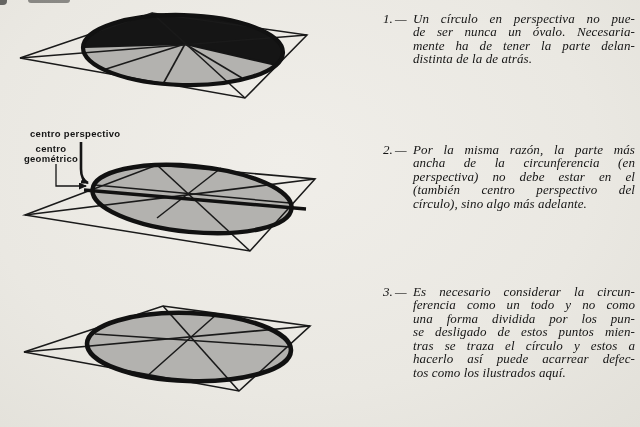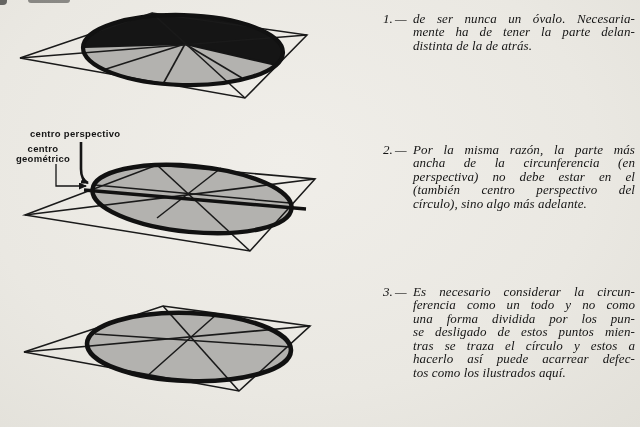--- a/index.html
+++ b/index.html
@@ -86,28 +86,29 @@
       <path d="M24,352 L163,306 L310,326 L239,391 Z" fill="none" stroke="#1a1a1a" stroke-width="1.6"></path>
       <path d="M24,352 L310,326" fill="none" stroke="#1a1a1a" stroke-width="1.6"></path>
       <path d="M163,306 L239,391" fill="none" stroke="#1a1a1a" stroke-width="1.6"></path>
       <path d="M95,334 L291,347" fill="none" stroke="#1a1a1a" stroke-width="1.5"></path>
       <path d="M217,314 L145,378" fill="none" stroke="#1a1a1a" stroke-width="1.5"></path>
       <ellipse cx="189" cy="347" rx="102" ry="34" transform="rotate(2 189 347)" fill="none" stroke="#111111" stroke-width="4.6"></ellipse>
     </g>
   </svg>
 
   <div class="fig-label" style="left:30px; top:129px">centro perspectivo</div>
-  <div class="fig-label center" style="left:12px; top:144px; width:62px">
+  <div class="fig-label center" style="left:20px; top:144px; width:62px">
       <div class="ln">centro</div>
       <div class="ln last">geométrico</div>
     </div>
 
   <div class="tblock" style="top:12px">
     <div class="numcol"><span>1.</span><span class="dash">—</span></div>
     <div class="para">
+        <div class="ln">Un círculo en perspectiva no pue-</div>
         <div class="ln">de ser nunca un óvalo. Necesaria-</div>
         <div class="ln">mente ha de tener la parte delan-</div>
         <div class="ln last">distinta de la de atrás.</div>
       </div>
   </div>
 
   <div class="tblock" style="top:143px">
     <div class="numcol"><span>2.</span><span class="dash">—</span></div>
     <div class="para">
         <div class="ln">Por la misma razón, la parte más</div>

